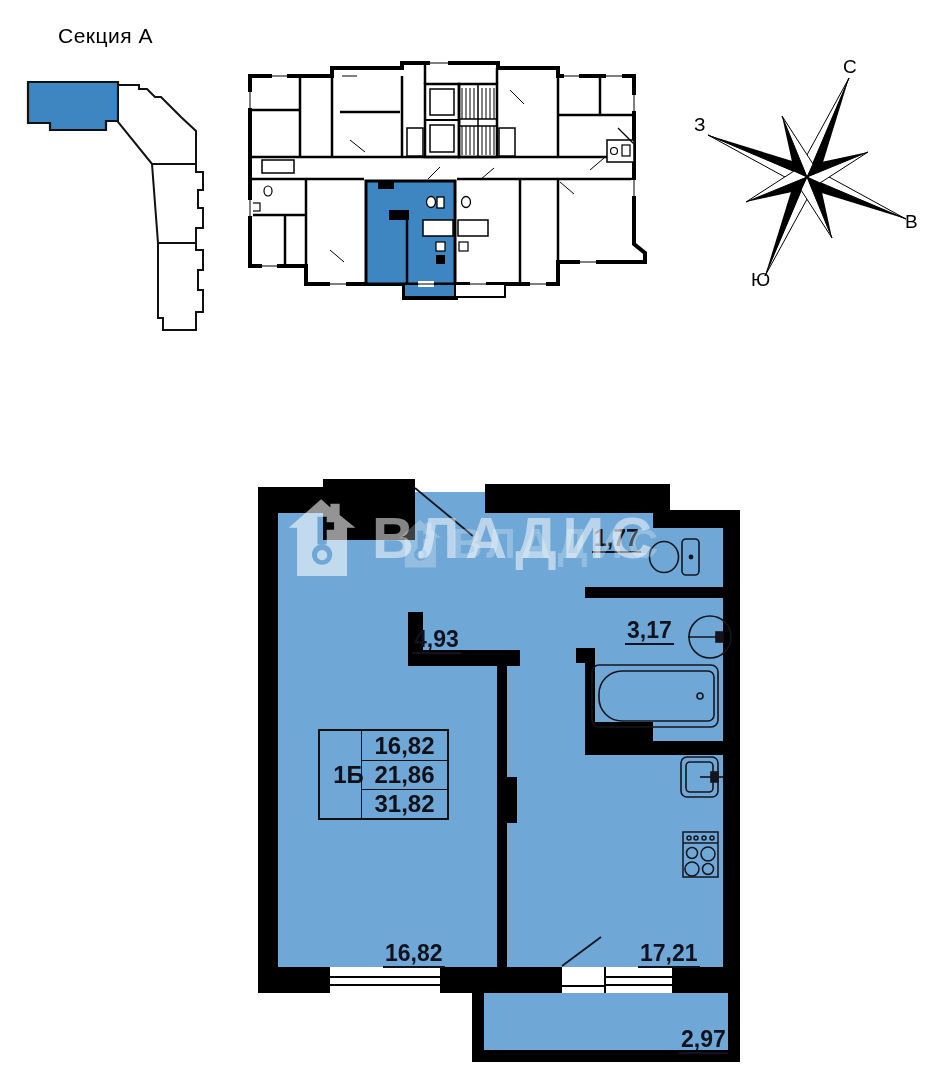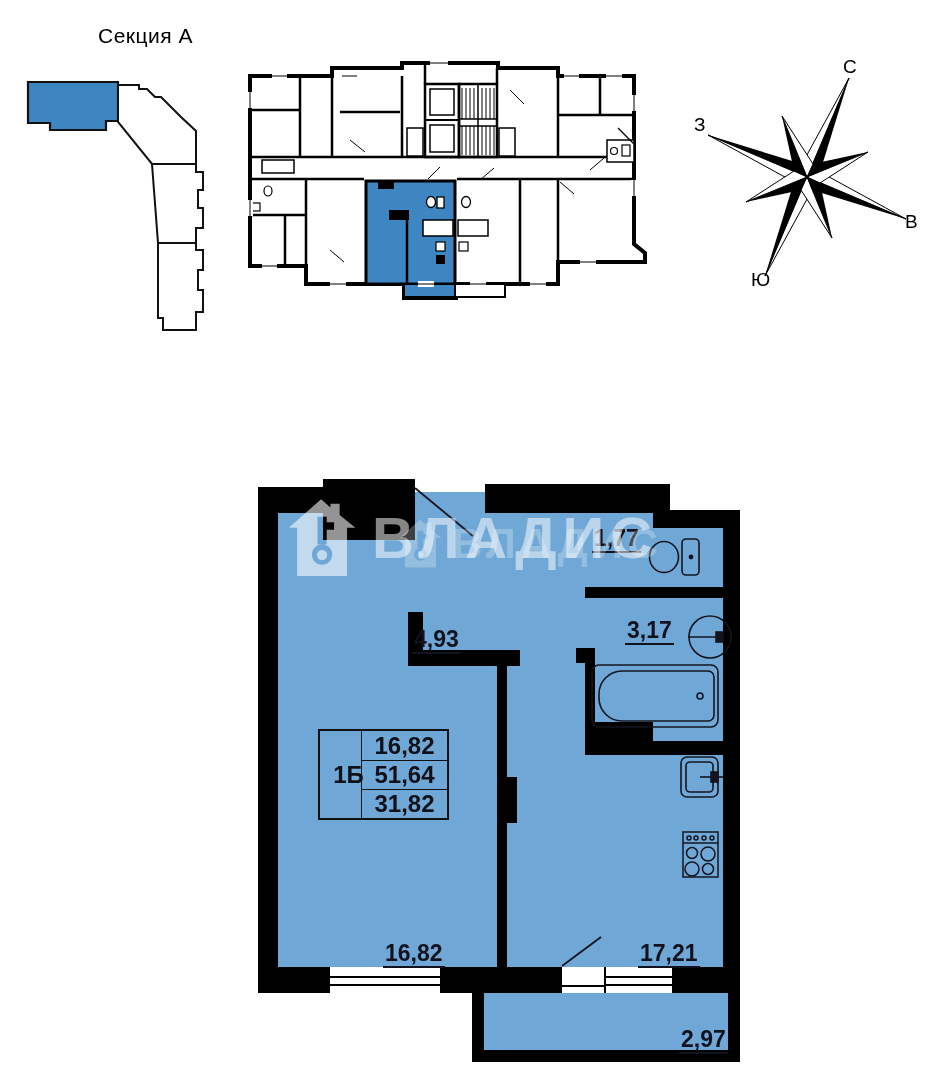--- a/index.html
+++ b/index.html
@@ -1,20 +1,20 @@
 <!DOCTYPE html>
 <html><head>
 <meta charset="utf-8">
 <style>
   html,body{margin:0;padding:0;background:#ffffff;}
   .page{position:relative;width:943px;height:1080px;background:#ffffff;overflow:hidden;
         font-family:"Liberation Sans",sans-serif;}
   .abs{position:absolute;}
   
-  .site-title{position:absolute;left:58px;top:24px;font-size:21px;color:#000;letter-spacing:.5px;margin-left:40px;}
+  .site-title{position:absolute;left:58px;top:24px;font-size:21px;color:#000;letter-spacing:.5px;}
   
   .cmp-label{position:absolute;font-size:19px;color:#000;}
   
   .dim{position:absolute;font-size:23px;font-weight:700;color:#12121e;
        border-bottom:2.5px solid #12121e;padding:12px 2px 1px 2px;line-height:1.05;white-space:nowrap;}
   
   .dim-table{position:absolute;left:318px;top:729px;display:grid;
              grid-template-columns:42px 85px;grid-template-rows:repeat(3,29px);
              border:2px solid #111;color:#101018;font-size:24px;font-weight:700;}
   .dim-table .cell{display:flex;align-items:center;justify-content:center;line-height:1;}
@@ -287,21 +287,21 @@
   <span class="dim" style="left:592px;top:514px">1,77</span>
   <span class="dim" style="left:625px;top:606px">3,17</span>
   <span class="dim" style="left:412px;top:615px">4,93</span>
   <span class="dim" style="left:383px;top:929px">16,82</span>
   <span class="dim" style="left:638px;top:929px">17,21</span>
   <span class="dim" style="left:679px;top:1015px">2,97</span>
 
   <div class="dim-table">
     <div class="cell type">1Б</div>
     <div class="cell v1">16,82</div>
-    <div class="cell v2">51,64</div>
+    <div class="cell v2">21,86</div>
     <div class="cell v3">31,82</div>
   </div>
 
   <div class="wm wm-ghost">
     <svg width="46" height="54" viewBox="0 0 80 90" style="opacity:.25">
       <path fill="#fff" fill-rule="evenodd" d="M38 3 L48 12 V8 H58 V20 L75 34 H66 V86 H12 V34 H3 Z
                M34 22 H44 V28 H52 V36 H44 V52 H34 Z
                M39 52 A11 11 0 1 0 39.02 52 Z
                M39 58 A5.5 5.5 0 1 1 38.98 58 Z"></path>
     </svg>

